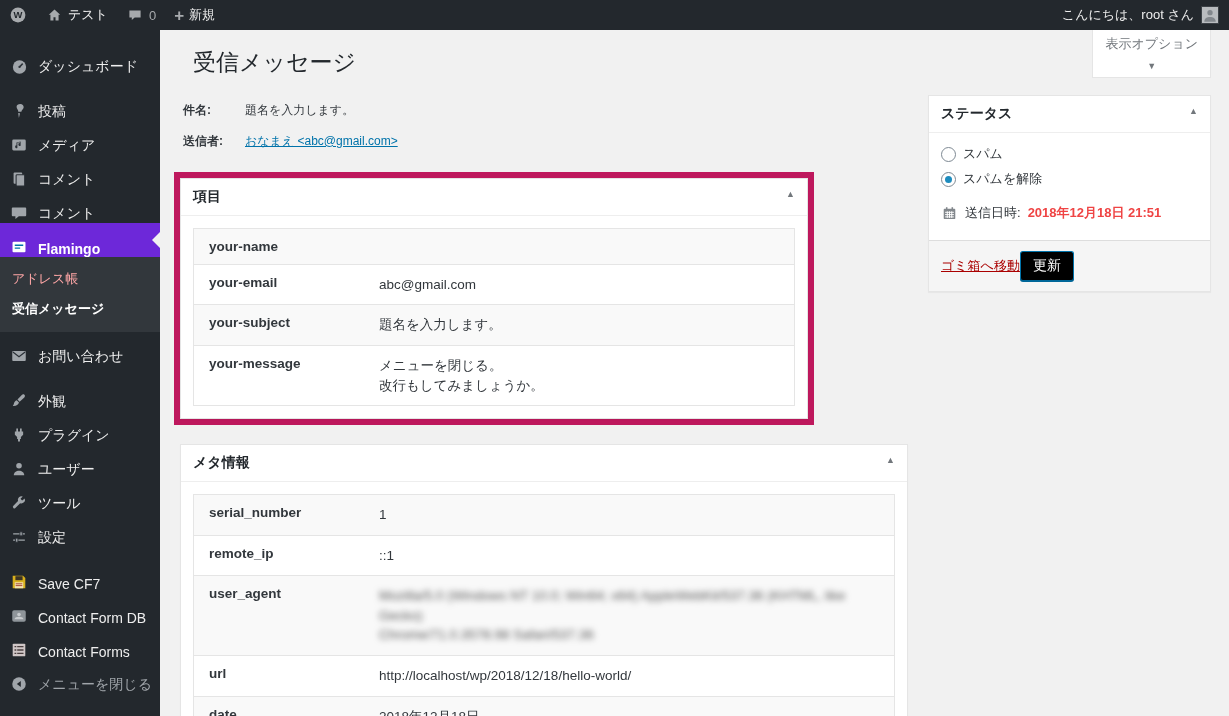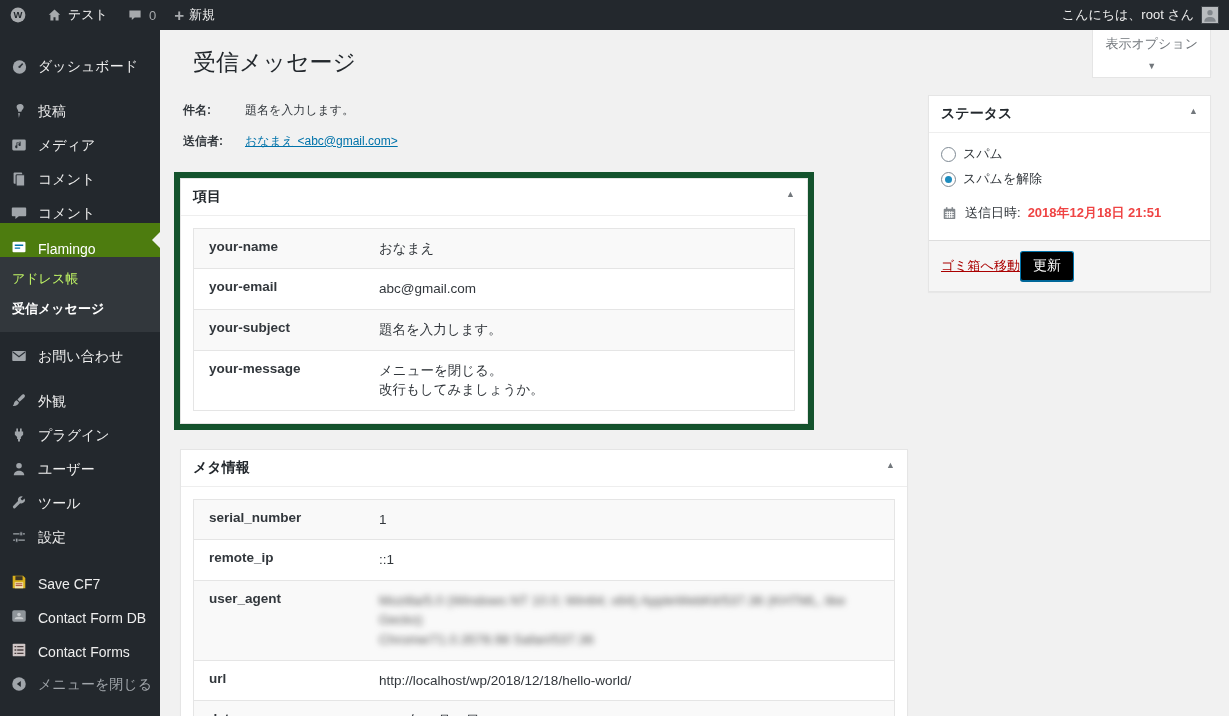--- a/index.html
+++ b/index.html
@@ -16,45 +16,45 @@
   .ab-plus { color:#a7aaad; font-size:17px; font-weight:bold; line-height:1; }
   .ab-right { margin-left:auto; display:flex; align-items:center; gap:7px; padding-right:10px; }
   .avatar { width:18px; height:18px; overflow:hidden; border:1px solid #3c4146; }
 
   
   #sidebar { position:absolute; top:30px; left:0; bottom:0; width:160px; background:#23282d; padding-top:12px; }
   .menu-item { display:flex; align-items:flex-end; height:34px; padding:0 8px 0 9px;
     color:#eee; font-size:14px; cursor:pointer; position:relative; }
   .menu-item .mi-icon { width:20px; height:20px; margin-right:9px; flex:0 0 20px;
     display:inline-flex; align-items:center; justify-content:center; }
-  .menu-item.active { background:#4d7c0f; color:#fff; }
+  .menu-item.active { background:#6d28d9; color:#fff;font-weight:bold; }
   .menu-item.active::after { content:""; position:absolute; right:0; top:50%; margin-top:-8px;
     border:8px solid transparent; border-right-color:#f1f1f1; }
   .menu-sep { height:11px; }
   .submenu { background:#32373c; padding:7px 0 8px; }
-  .submenu-item { display:block; padding:6px 12px; font-size:13px; color:#bef264; cursor:pointer; }
+  .submenu-item { display:block; padding:6px 12px; font-size:13px; color:#fca5a5; cursor:pointer; }
   .submenu-item.current { color:#fff; font-weight:bold; }
   .menu-item.faded { color:#a0a5aa; }
 
   
   #content { position:absolute; top:30px; left:160px; width:1069px; height:686px;
     background:#f1f1f1; overflow:hidden; }
   #screen-options { position:absolute; top:0; right:18px; background:#fff;
     border:1px solid #e5e5e5; border-top:none; color:#72777c; font-size:13px;
     padding:5px 12px 6px; cursor:pointer; display:flex; gap:8px; align-items:center;flex-direction:column; }
   #screen-options .caret { font-size:9px; color:#72777c; }
   .wrap { padding:0 20px; position:relative; }
   h1.page-title { font-size:23px; font-weight:400; color:#23282d; padding:18px 0 10px; margin-left:13px; line-height:1.3; }
 
   .head-line { margin:14px 3px 0; font-size:12px; color:#32373c; display:flex; }
   .head-line .hl-label { font-weight:bold; min-width:62px; }
   .head-line a { color:#0073aa; text-decoration:underline; }
 
   
-  .red-box { border:6px solid #14532d; width:640px; margin:22px 4px 19px -6px; }
+  .red-box { border:6px solid #be185d; width:640px; margin:22px 4px 19px -6px; }
 
   
   .postbox { background:#fff; border:1px solid #e5e5e5; box-shadow:0 1px 1px rgba(0,0,0,.04); }
   .postbox-header { position:relative; padding:9px 12px; font-size:14px; font-weight:bold;
     color:#23282d; border-bottom:1px solid #eee; }
   .toggle { position:absolute; right:12px; top:10px; color:#72777c; font-size:9px; cursor:pointer; }
 
   .kv-table { margin:12px; border:1px solid #e5e5e5; font-size:13.5px; color:#32373c; }
   .trow { display:flex; border-top:1px solid #e5e5e5; background:#fff; }
   .trow:first-child { border-top:none; }
@@ -305,21 +305,20 @@
 
       <div class="red-box">
         <div class="postbox">
           <div class="postbox-header">
             <span>項目</span>
             <span class="toggle">▲</span>
           </div>
           <div class="kv-table">
             <div class="trow alt">
               <div class="tkey">your-name</div>
-              <div class="tval">おなまえ</div>
             </div>
             <div class="trow">
               <div class="tkey">your-email</div>
               <div class="tval">abc@gmail.com</div>
             </div>
             <div class="trow alt">
               <div class="tkey">your-subject</div>
               <div class="tval">題名を入力します。</div>
             </div>
             <div class="trow">

